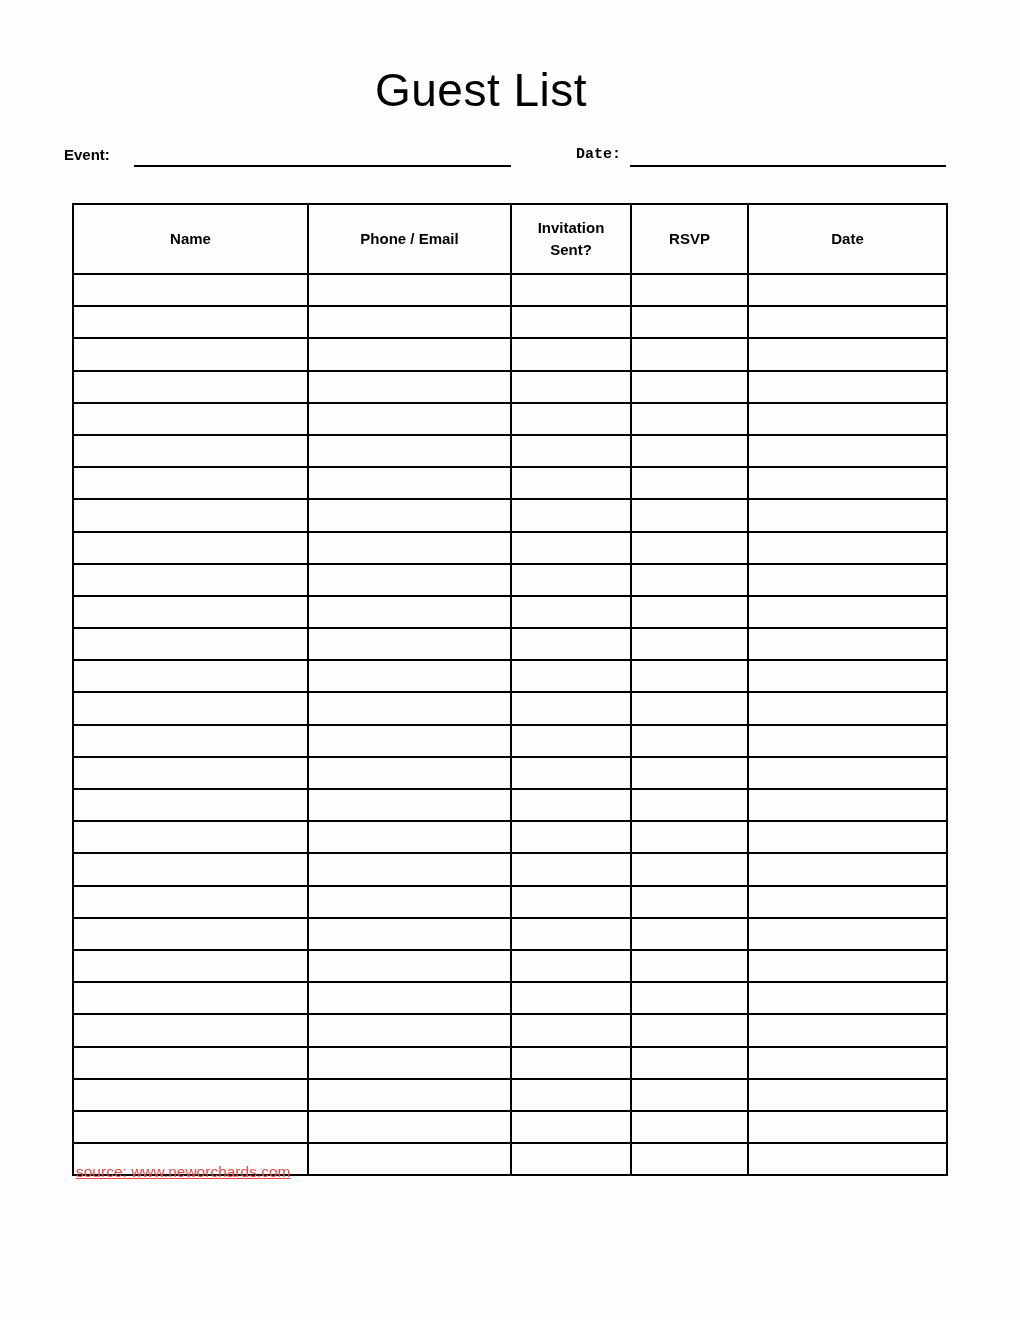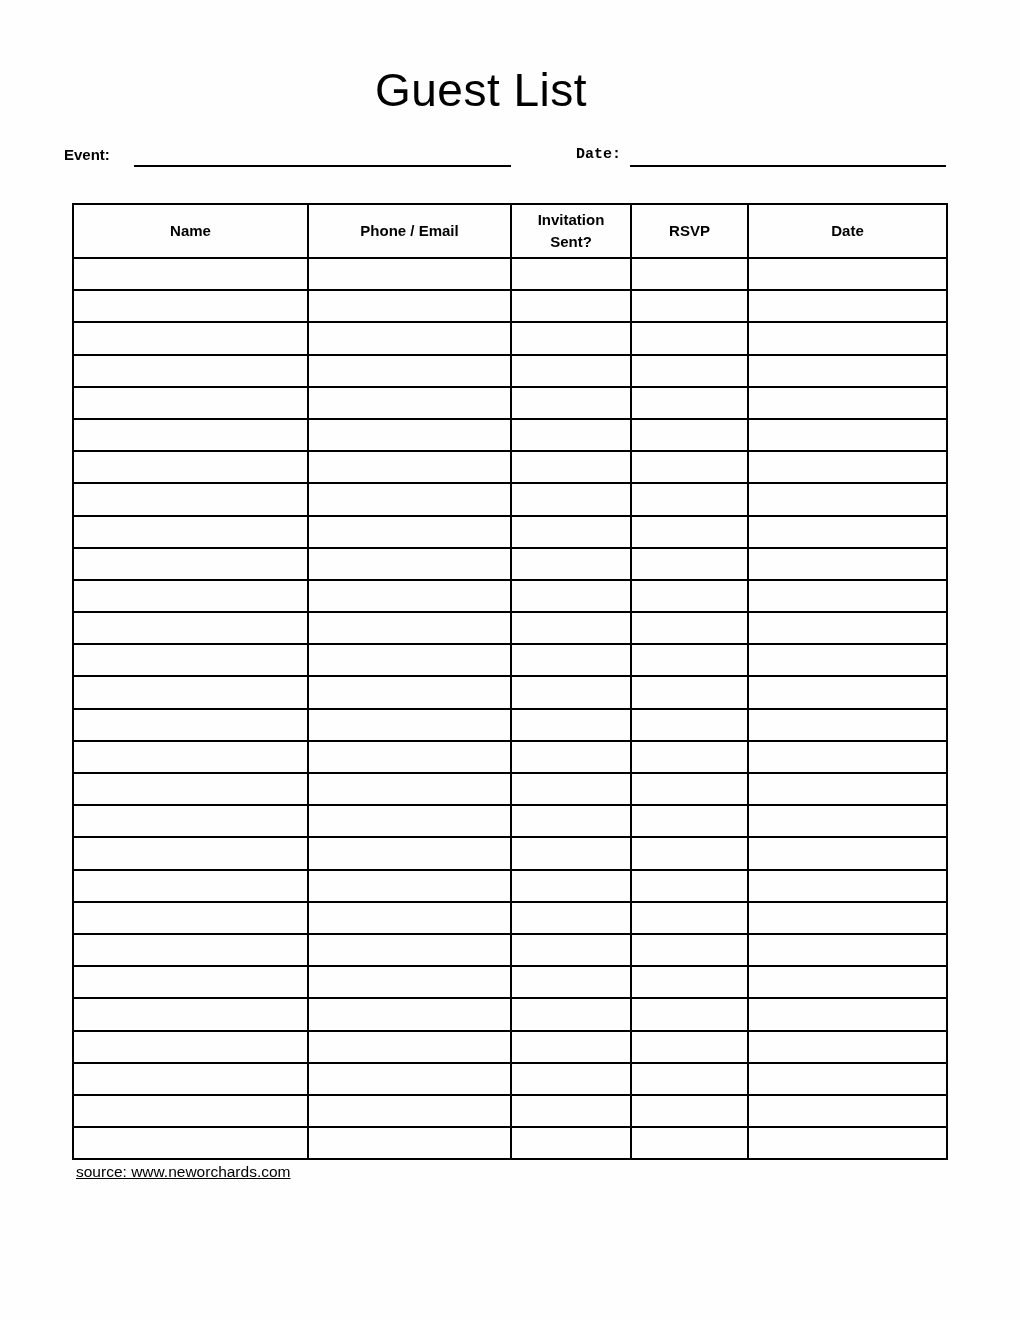--- a/index.html
+++ b/index.html
@@ -61,21 +61,21 @@
       line-height: 22px;
     }
     .grid td {
       height: 30.2px;
     }
     .source-link {
       position: absolute;
       left: 76px;
       top: 1163px;
       font-size: 15.5px;
-      color: #000000;
+      color: #ef4444;
       text-decoration: underline;
       line-height: 18px;
     }
   </style>
 </head>
 <body>
 
 <h1 class="title">Guest List</h1>
 
 <span class="field-label" style="left:64px;">Event:</span>
@@ -89,21 +89,21 @@
     <col style="width:235px">
     <col style="width:203px">
     <col style="width:120px">
     <col style="width:117px">
     <col style="width:199px">
   </colgroup>
   <thead>
     <tr>
       <th>Name</th>
       <th>Phone / Email</th>
-      <th style="padding:4px 10px;">Invitation Sent?</th>
+      <th style="padding:12px 10px;">Invitation Sent?</th>
       <th>RSVP</th>
       <th>Date</th>
     </tr>
   </thead>
   <tbody id="table-body">
       <tr>
         <td></td>
         <td></td>
         <td></td>
         <td></td>

